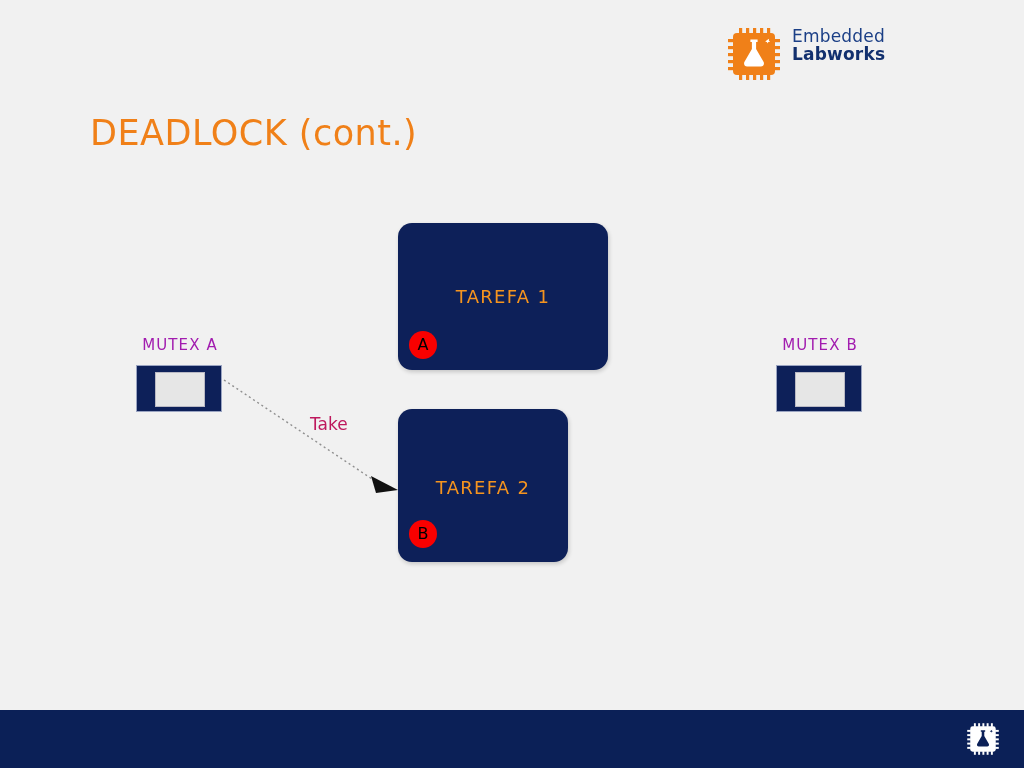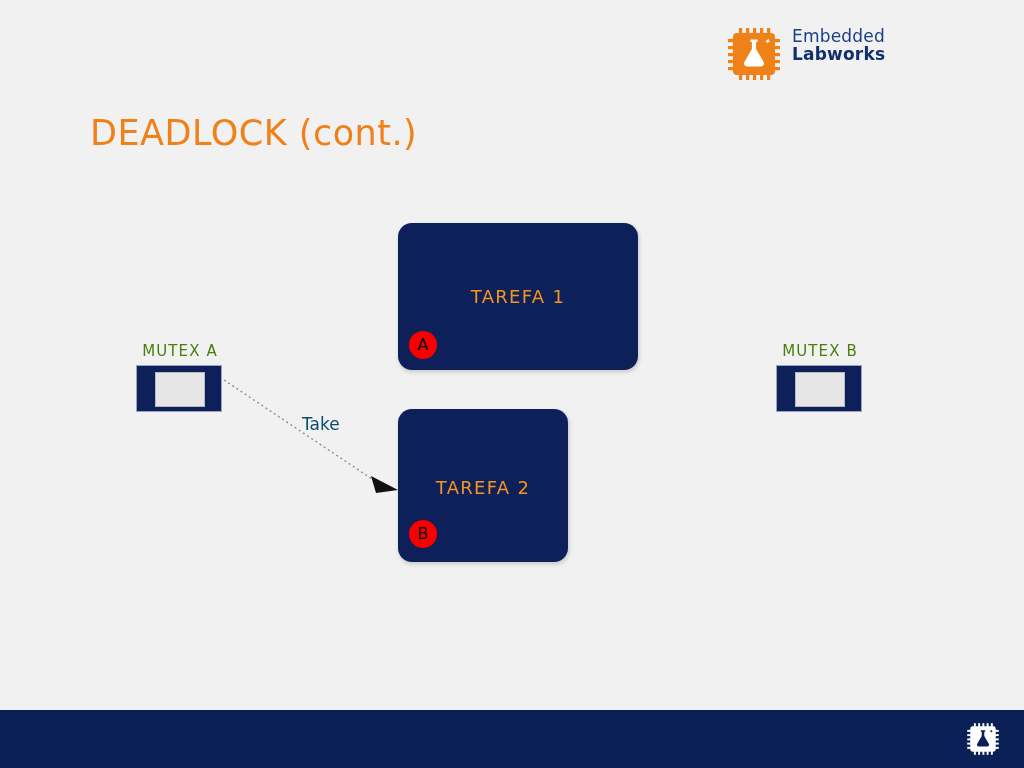--- a/index.html
+++ b/index.html
@@ -76,21 +76,21 @@
     white-space: nowrap;
   }
 
   
   .task-box {
     position: absolute;
     background: #0d2059;
     border-radius: 14px;
     box-shadow: 1px 2px 4px rgba(0,0,0,0.18);
   }
-  #task-box-1 { left: 398px; top: 223px; width: 210px; height: 147px; padding-left: 30px; }
+  #task-box-1 { left: 398px; top: 223px; width: 210px; height: 147px; }
   #task-box-2 { left: 398px; top: 409px; width: 170px; height: 153px; }
 
   .task-label {
     position: absolute;
     left: 0;
     width: 100%;
     text-align: center;
     font-family: "DejaVu Sans", sans-serif;
     font-size: 18px;
     color: #f5941f;
@@ -120,24 +120,23 @@
   #mutex-a-group { left: 136px; top: 336px; width: 88px; }
   #mutex-b-group { left: 776px; top: 336px; width: 88px; }
 
   .mutex-title {
     position: absolute;
     left: 50%;
     transform: translateX(-50%);
     top: 0;
     font-family: "DejaVu Sans", sans-serif;
     font-size: 15px;
-    color: #4d7c0f;
+    color: #a21caf;
     letter-spacing: 1.1px;
     white-space: nowrap;
-    margin-top: 6px;
   }
   .mutex-shape {
     position: absolute;
     left: 0;
     top: 29px;
     width: 86px;
     height: 47px;
     background: #0d2059;
     border: 1px solid #9aa4c2;
     box-sizing: border-box;
@@ -156,25 +155,25 @@
   
   #arrow-layer {
     position: absolute;
     left: 0; top: 0;
     width: 1024px;
     height: 768px;
     pointer-events: none;
   }
   #take-label {
     position: absolute;
-    left: 302px;
+    left: 310px;
     top: 414px;
     font-family: "DejaVu Sans", sans-serif;
     font-size: 17px;
-    color: #0c4a6e;
+    color: #be185d;
     white-space: nowrap;
   }
 
   
   #footer-bar {
     position: absolute;
     left: 0;
     top: 710px;
     width: 1024px;
     height: 58px;

